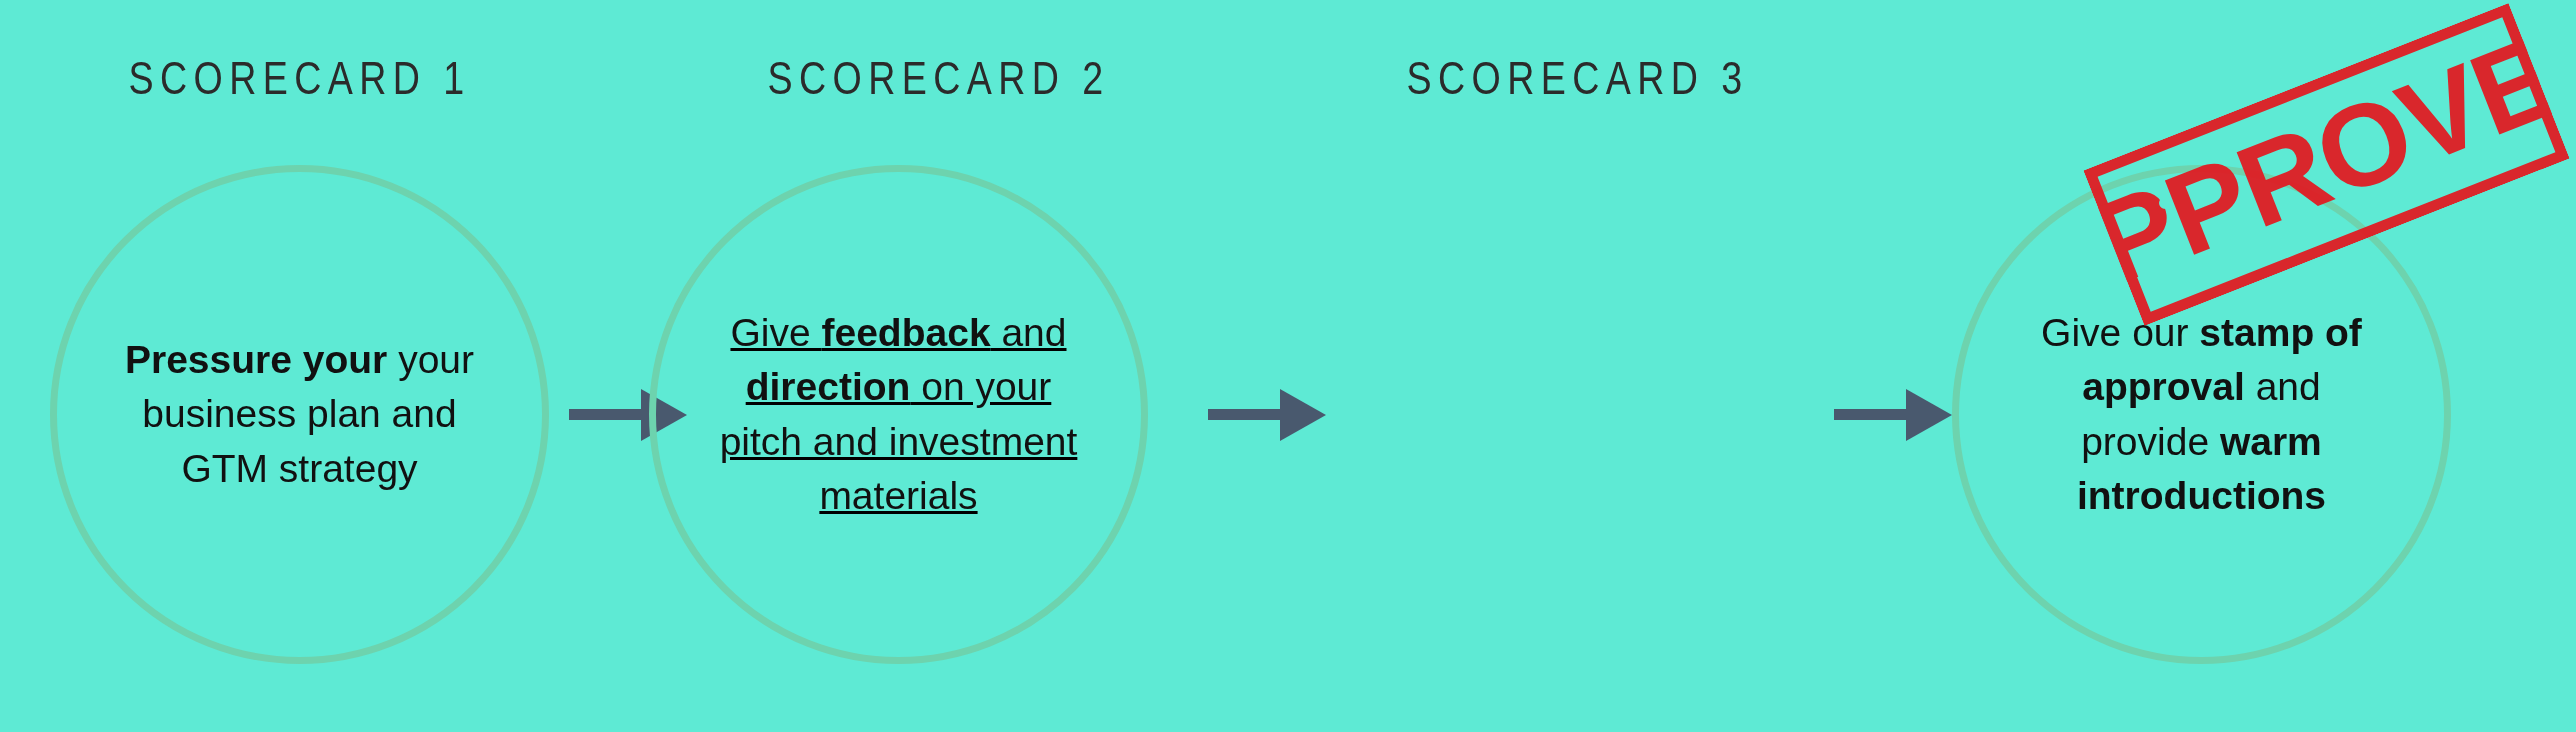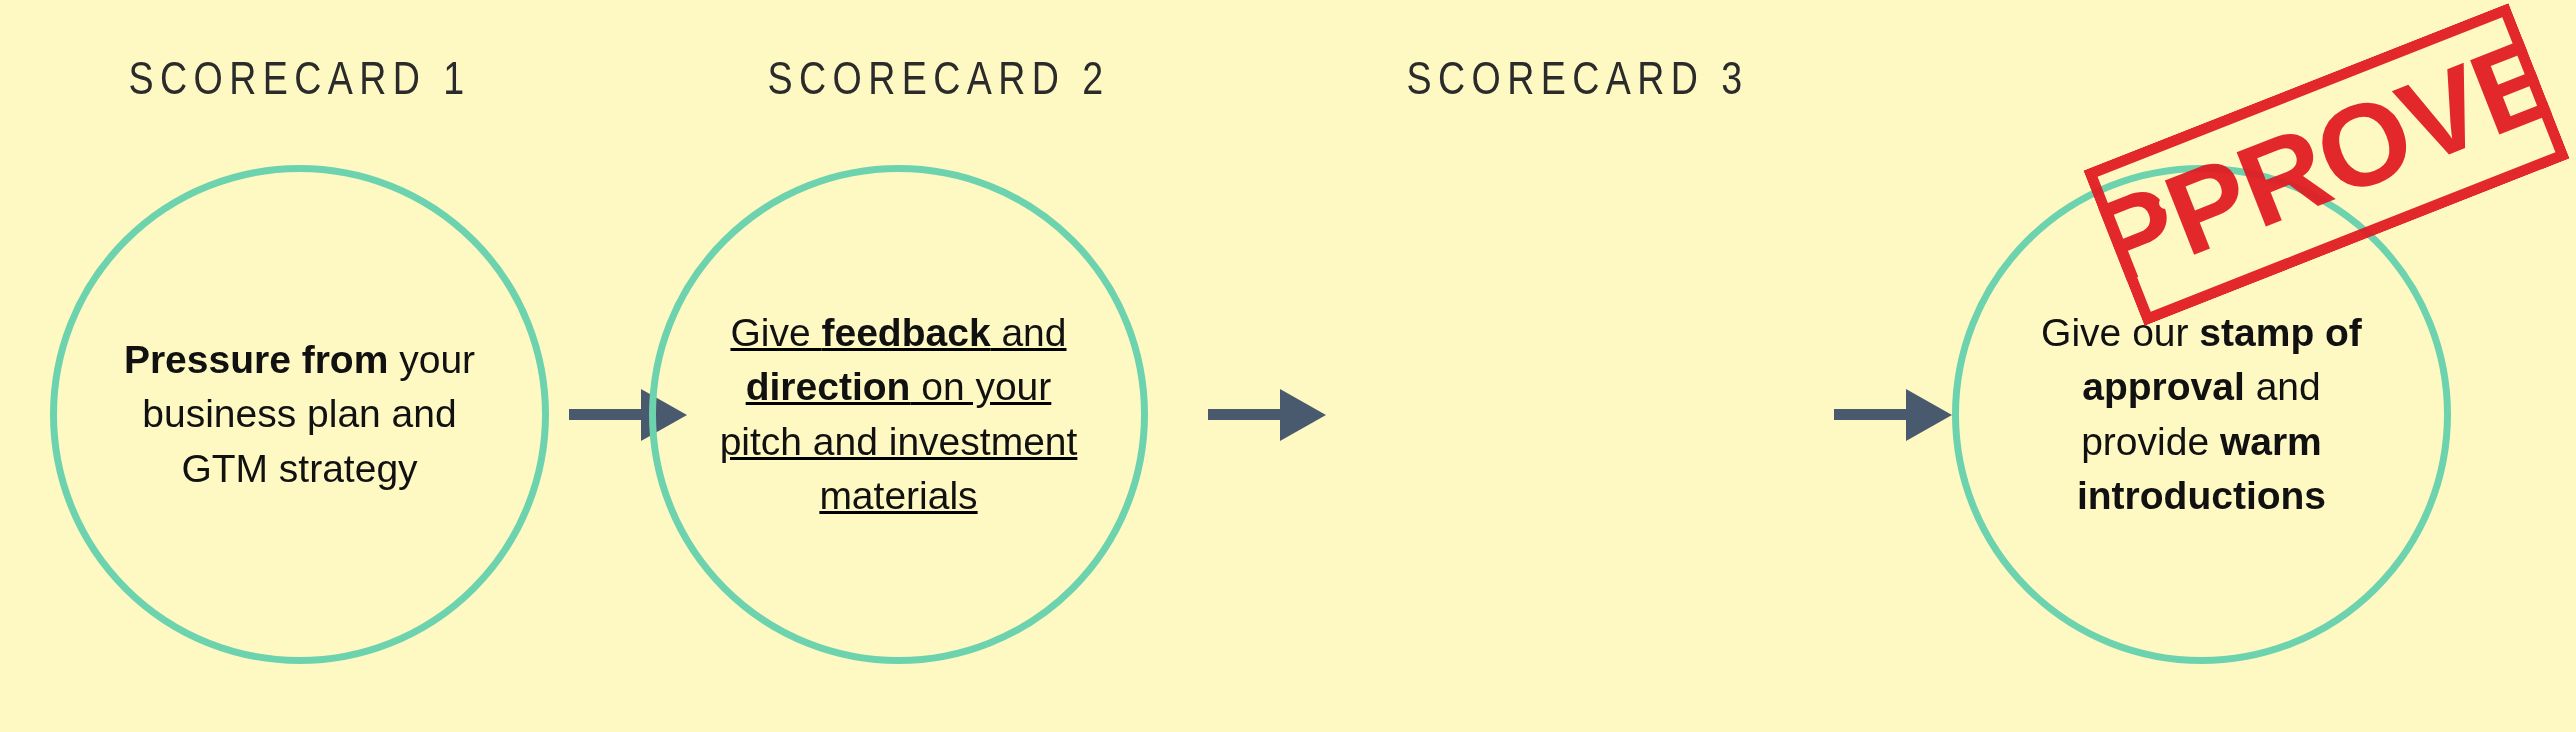--- a/index.html
+++ b/index.html
@@ -110,30 +110,30 @@
     mask-composite: intersect;
     -webkit-mask-composite: source-in;
   }
   .stamp-text {
     transform: scaleX(1.02);
   }
 </style>
 </head>
 <body>
 
-<div id="canvas" style="width: 2576px; height: 733px; background: #fef9c3;">
+<div id="canvas" style="width: 2576px; height: 733px; background: #5eead4;">
 
   <div class="sc-label" style="left: 50px; top: 54px; width: 499px; color: rgb(43, 43, 43);">SCORECARD 1</div>
 
   <div class="sc-label" style="left: 689px; top: 54px; width: 499px; color: rgb(43, 43, 43);">SCORECARD 2</div>
 
   <div class="sc-label" style="left: 1328px; top: 54px; width: 499px; color: rgb(43, 43, 43);">SCORECARD 3</div>
 
   <div class="circle" style="left: 50px; top: 165px; width: 499px; height: 499px; border-color: rgb(109, 211, 174);">
-    <div class="circle-text" style="color: rgb(17, 17, 17);"><b>Pressure from</b><span> your business plan and GTM strategy</span></div>
+    <div class="circle-text" style="color: rgb(17, 17, 17);"><b>Pressure your</b><span> your business plan and GTM strategy</span></div>
   </div>
 
   <div class="arrow" style="left:569px; top:388px; width:118px;">
     <div class="shaft" style="background: rgb(73, 89, 110);"></div>
     <div class="head" style="border-left-color: rgb(73, 89, 110);"></div>
   </div>
 
   <div class="circle" style="left: 649px; top: 165px; width: 499px; height: 499px; border-color: rgb(109, 211, 174); text-decoration: underline;">
     <div class="circle-text" style="color: rgb(17, 17, 17);"><span>Give </span><b>feedback</b><span> and </span><b>direction</b><span> on your pitch and investment materials</span></div>
   </div>

